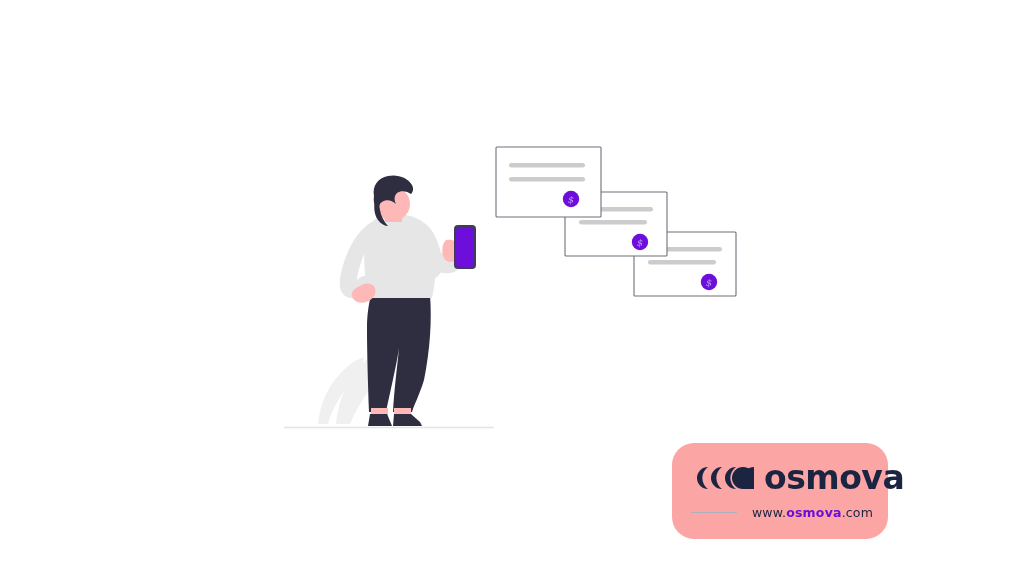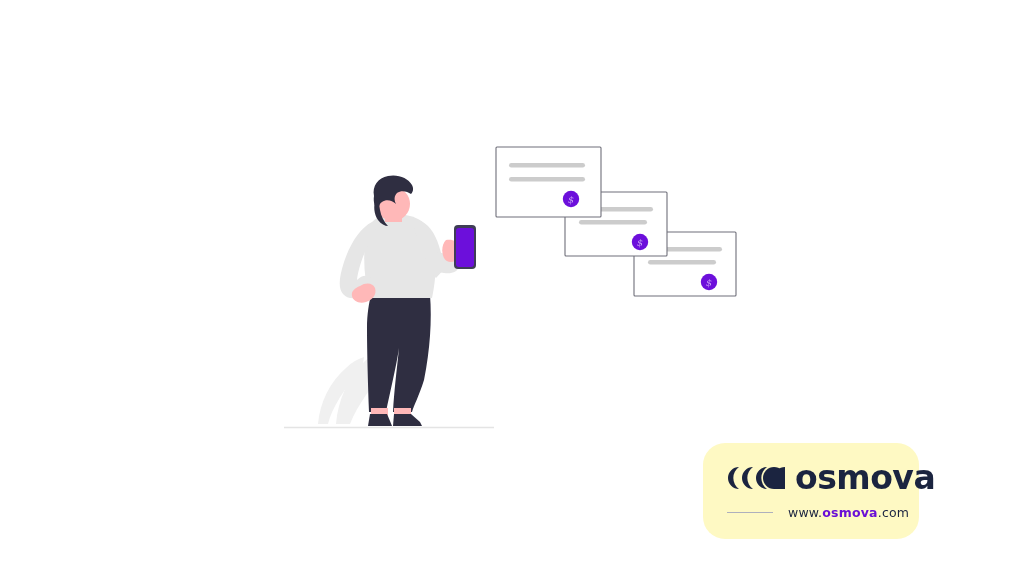--- a/index.html
+++ b/index.html
@@ -23,25 +23,25 @@
     position: absolute;
     left: 0;
     top: 0;
     width: 1024px;
     height: 576px;
   }
 
   
   #logo-badge {
     position: absolute;
-    left: 703px;
+    left: 672px;
     top: 443px;
     width: 216px;
     height: 96px;
-    background: #fef9c3;
+    background: #fca5a5;
     border-radius: 22px;
   }
   #logo-row {
     position: absolute;
     left: 24px;
     top: 18px;
     display: flex;
     align-items: center;
     gap: 10px;
   }
@@ -54,20 +54,21 @@
     line-height: 1;
   }
   #logo-url-row {
     position: absolute;
     left: 24px;
     top: 62px;
     display: flex;
     align-items: center;
     gap: 15px;
     width: 172px;
+    justify-content: center;
   }
   #url-rule {
     flex: 0 0 46px;
     height: 1px;
     background: #aeb0bd;
   }
   #logo-url {
     font-family: "DejaVu Sans", sans-serif;
     font-size: 12.5px;
     letter-spacing: 0.2px;

